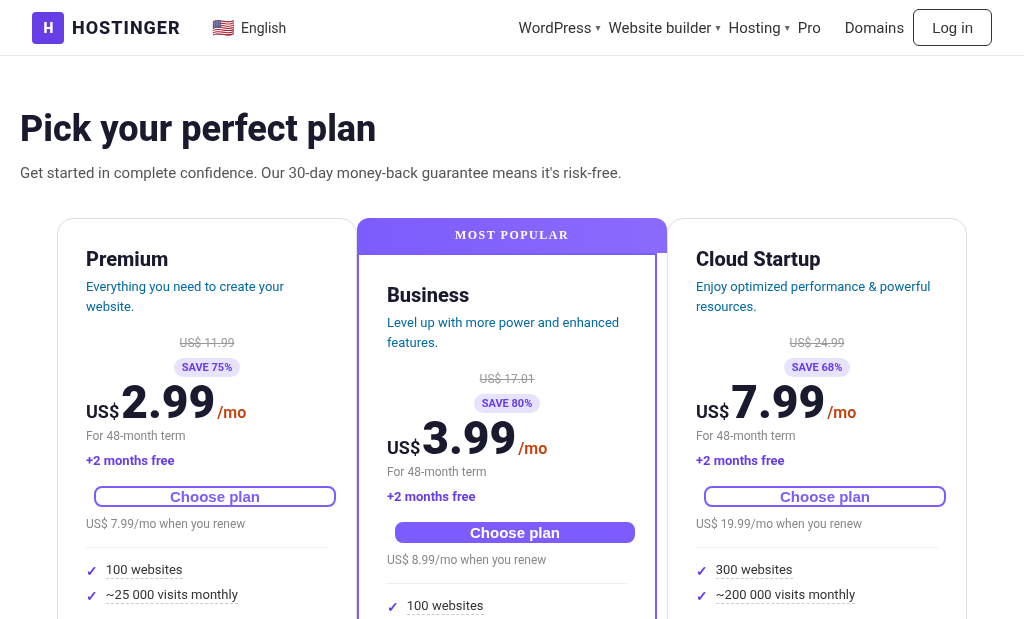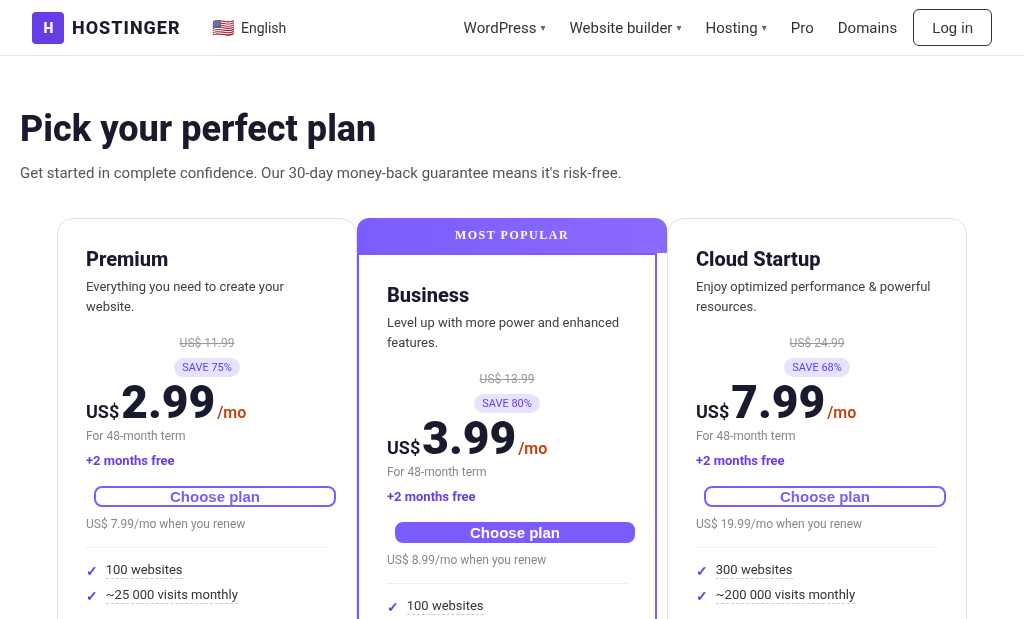--- a/index.html
+++ b/index.html
@@ -9,24 +9,24 @@
     nav {
       display: flex; align-items: center; padding: 0 32px; height: 56px;
       border-bottom: 1px solid #e8e8e8; background: #fff;
     }
     .nav-logo { display: flex; align-items: center; gap: 8px; margin-right: 32px; }
     .nav-logo-box { width: 32px; height: 32px; background: #673de6; border-radius: 4px; display: flex; align-items: center; justify-content: center; }
     .nav-logo-box span { color: #fff; font-weight: 900; font-size: 14px; letter-spacing: -1px; }
     .nav-logo-name { font-weight: 800; font-size: 18px; color: #1a1a2e; letter-spacing: 1px; text-transform: uppercase; }
     .nav-lang { display: flex; align-items: center; gap: 6px; font-size: 14px; color: #333; margin-right: auto; }
     .nav-lang .flag { font-size: 18px; }
-    .nav-menu { display: flex; align-items: center; gap: 24px; margin-right: 24px; }
+    .nav-menu { display: flex; align-items: center; gap: 8px; margin-right: 24px; }
     .nav-menu-item { display: flex; align-items: center; gap: 4px; font-size: 15px; color: #333; cursor: pointer; white-space: nowrap; }
     .chevron { font-size: 10px; color: #666; }
-    .nav-domains { font-size: 15px; color: #333; cursor: pointer; margin-right: 16px; }
+    .nav-domains { font-size: 15px; color: #333; cursor: pointer; margin-right: 9px; }
     .nav-login { border: 1.5px solid #333; border-radius: 6px; padding: 9px 18px; font-size: 15px; font-weight: 500; cursor: pointer; background: #fff; color: #333; }
 
     
     .hero { text-align: left; padding: 52px 20px 36px; }
     .hero h1 { font-size: 36px; font-weight: 800; color: #1a1a2e; margin-bottom: 14px; }
     .hero p { font-size: 15px; color: #555; }
 
     
     .cards-wrapper { display: flex; justify-content: center; align-items: flex-start; gap: 0; padding: 0 20px 40px; max-width: 1020px; margin: 0 auto; }
 
@@ -43,26 +43,26 @@
       display: flex; flex-direction: column; align-items: stretch; width: 310px;
     }
     .popular-badge {
       background: linear-gradient(90deg, #7c5cfc, #8b6bfd);
       color: #fff; text-align: center; padding: 10px;
       font-size: 12px; font-weight: 700; letter-spacing: 1.5px;
       border-radius: 12px 12px 0 0; text-transform: uppercase; font-family: Liberation Serif, serif;
     }
 
     .card-name { font-size: 20px; font-weight: 800; color: #1a1a2e; margin-bottom: 6px; }
-    .card-desc { font-size: 13px; color: #404040; margin-bottom: 20px; line-height: 1.5; min-height: 36px; }
+    .card-desc { font-size: 13px; color: #0369a1; margin-bottom: 20px; line-height: 1.5; min-height: 36px; }
 
     .price-row { display: flex; align-items: center; gap: 8px; margin-bottom: 2px; flex-direction: column; }
     .original-price { font-size: 12px; color: #999; text-decoration: line-through; }
     .save-badge {
-      background: #e8e3fc; color: #673de6; font-size: 11px; font-weight: 400;
+      background: #e8e3fc; color: #673de6; font-size: 11px; font-weight: 700;
       padding: 3px 8px; border-radius: 12px;
     }
 
     .price-main { display: flex; align-items: baseline; gap: 2px; margin-bottom: 4px; }
     .price-currency { font-size: 18px; font-weight: 700; color: #1a1a2e; }
     .price-amount { font-size: 46px; font-weight: 900; color: #1a1a2e; line-height: 1; }
     .price-per { font-size: 16px; color: #c2410c; font-weight: 600; }
 
     .price-term { font-size: 12px; color: #888; margin-bottom: 10px; }
     .months-free { font-size: 13px; font-weight: 700; color: #673de6; margin-bottom: 18px; }
@@ -153,21 +153,21 @@
       </li>
     </ul>
   </div>
 
   <div class="popular-wrapper">
     <div class="popular-badge">MOST POPULAR</div>
     <div class="card popular">
       <div class="card-name">Business</div>
       <div class="card-desc">Level up with more power and enhanced features.</div>
       <div class="price-row">
-        <span class="original-price">US$ 13.99</span>
+        <span class="original-price">US$ 17.01</span>
         <span class="save-badge">SAVE 80%</span>
       </div>
       <div class="price-main">
         <span class="price-currency">US$</span>
         <span class="price-amount">3.99</span>
         <span class="price-per">/mo</span>
       </div>
       <div class="price-term">For 48-month term</div>
       <div class="months-free">+2 months free</div>
       <button class="choose-btn filled">Choose plan</button>

